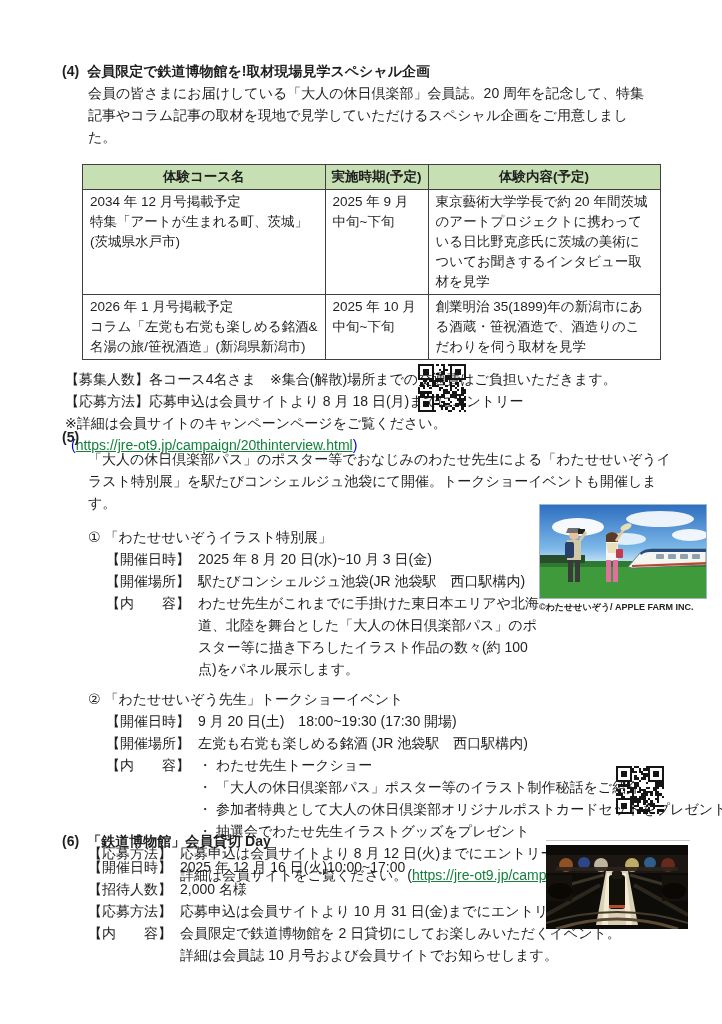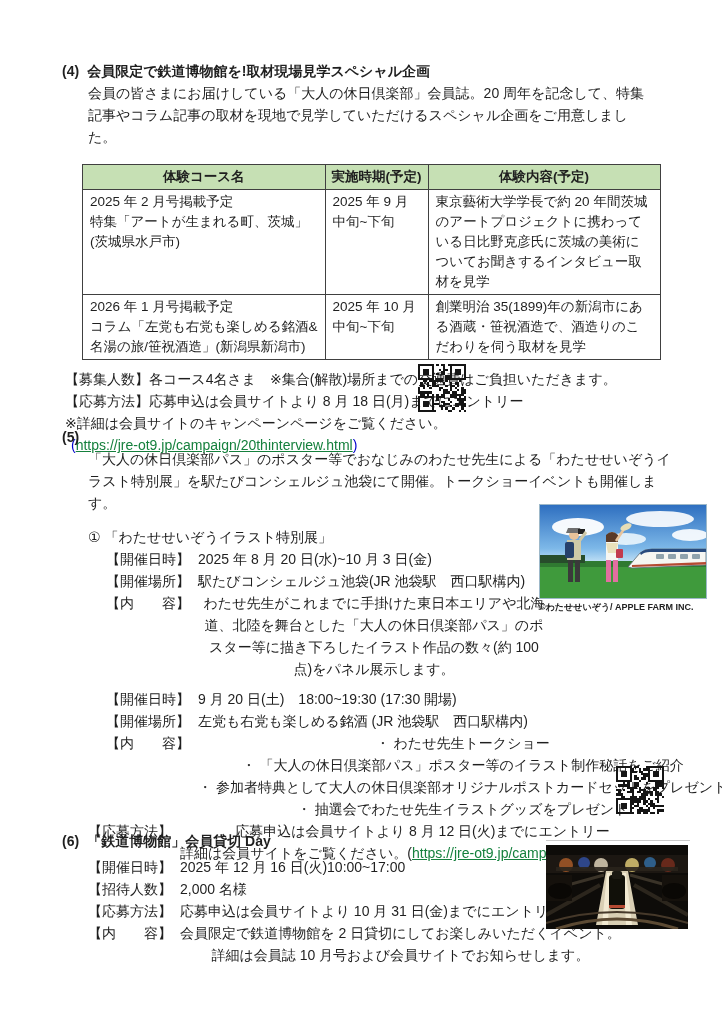--- a/index.html
+++ b/index.html
@@ -23,21 +23,21 @@
   .note-line{white-space:nowrap;}
   .url-line{margin-left:6px;}
   a.doc-link{color:#15803d;text-decoration:underline;cursor:pointer;}
   .link-paren{color:#0000cc;text-decoration:none;}
   
   .sub{margin:12px 0 0 26px;}
   .sub2{margin-top:8px;}
   .rows{margin-left:18px;}
   .drow{display:flex;}
   .dlbl{flex:0 0 auto;min-width:86px;white-space:nowrap;}
-  .dval{margin-left:6px;text-align:center;}
+  .dval{margin-left:6px;}
   .dval.wrap1{width:352px;}
   .apply{margin-left:0;}
   .stack > div{white-space:nowrap;}
   
   .qr{position:absolute;width:48px;height:48px;}
   .illust-box{position:absolute;left:539px;top:504px;width:146px;}
   .illust{width:166px;height:93px;display:block;border:1px solid #9db8c9;}
   .illust-cap{font-size:9px;font-weight:bold;line-height:13px;text-align:center;color:#222;margin-top:2px;white-space:nowrap;}
   .museum-box{position:absolute;left:546px;top:840px;width:144px;}
   .museum-line{height:1px;background:#c9c9c9;margin-bottom:4px;}
@@ -64,21 +64,21 @@
       <thead>
         <tr>
           <th>体験コース名</th>
           <th>実施時期(予定)</th>
           <th>体験内容(予定)</th>
         </tr>
       </thead>
       <tbody>
         <tr>
           <td class="stack">
-            <div>2025 年 2 月号掲載予定</div>
+            <div>2034 年 12 月号掲載予定</div>
             <div>特集「アートが生まれる町、茨城」</div>
             <div>(茨城県水戸市)</div>
           </td>
           <td class="stack">
             <div>2025 年 9 月</div>
             <div>中旬~下旬</div>
           </td>
           <td>東京藝術大学学長で約 20 年間茨城のアートプロジェクトに携わっている日比野克彦氏に茨城の美術についてお聞きするインタビュー取材を見学</td>
         </tr>
         <tr>
@@ -370,20 +370,24 @@
           <span class="dval">駅たびコンシェルジュ池袋(JR 池袋駅　西口駅構内)</span>
         </div>
         <div class="drow">
           <span class="dlbl">【内　　容】</span>
           <span class="dval wrap1">わたせ先生がこれまでに手掛けた東日本エリアや北海道、北陸を舞台とした「大人の休日倶楽部パス」のポスター等に描き下ろしたイラスト作品の数々(約 100 点)をパネル展示します。</span>
         </div>
       </div>
     </div>
 
     <div class="sub sub2">
+      <div>
+        <span>②</span>
+        <span>「わたせせいぞう先生」トークショーイベント</span>
+      </div>
       <div class="rows">
         <div class="drow">
           <span class="dlbl">【開催日時】</span>
           <span class="dval">9 月 20 日(土)　18:00~19:30 (17:30 開場)</span>
         </div>
         <div class="drow">
           <span class="dlbl">【開催場所】</span>
           <span class="dval">左党も右党も楽しめる銘酒 (JR 池袋駅　西口駅構内)</span>
         </div>
         <div class="drow">

